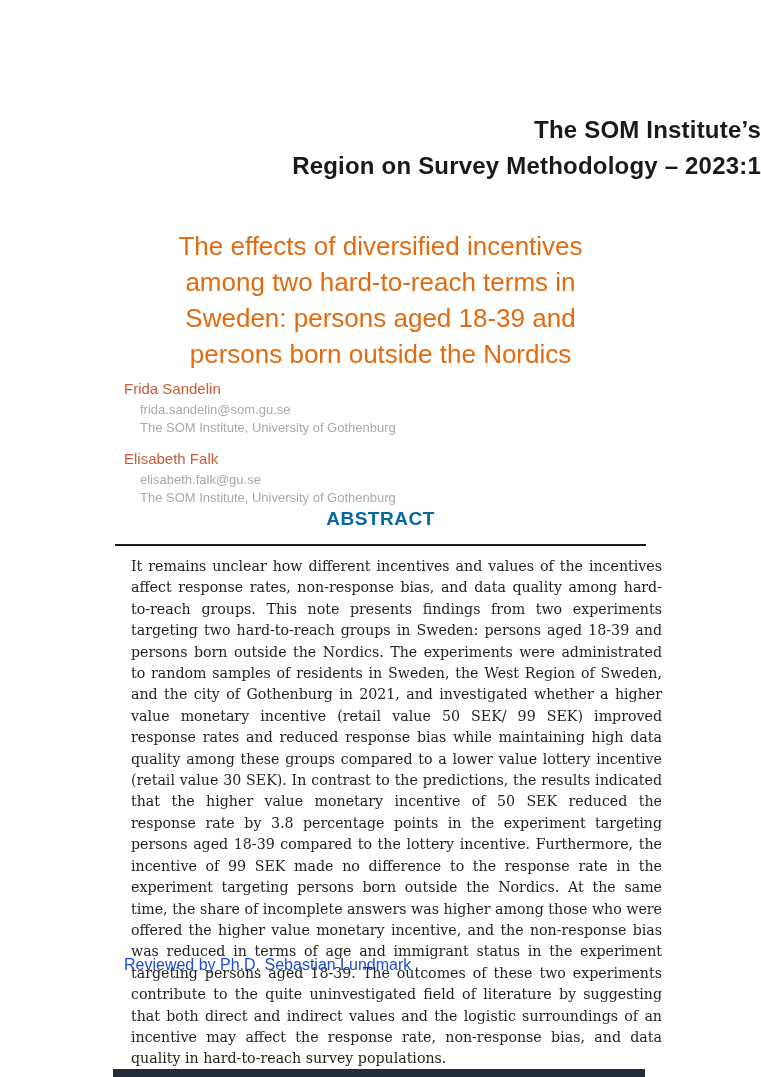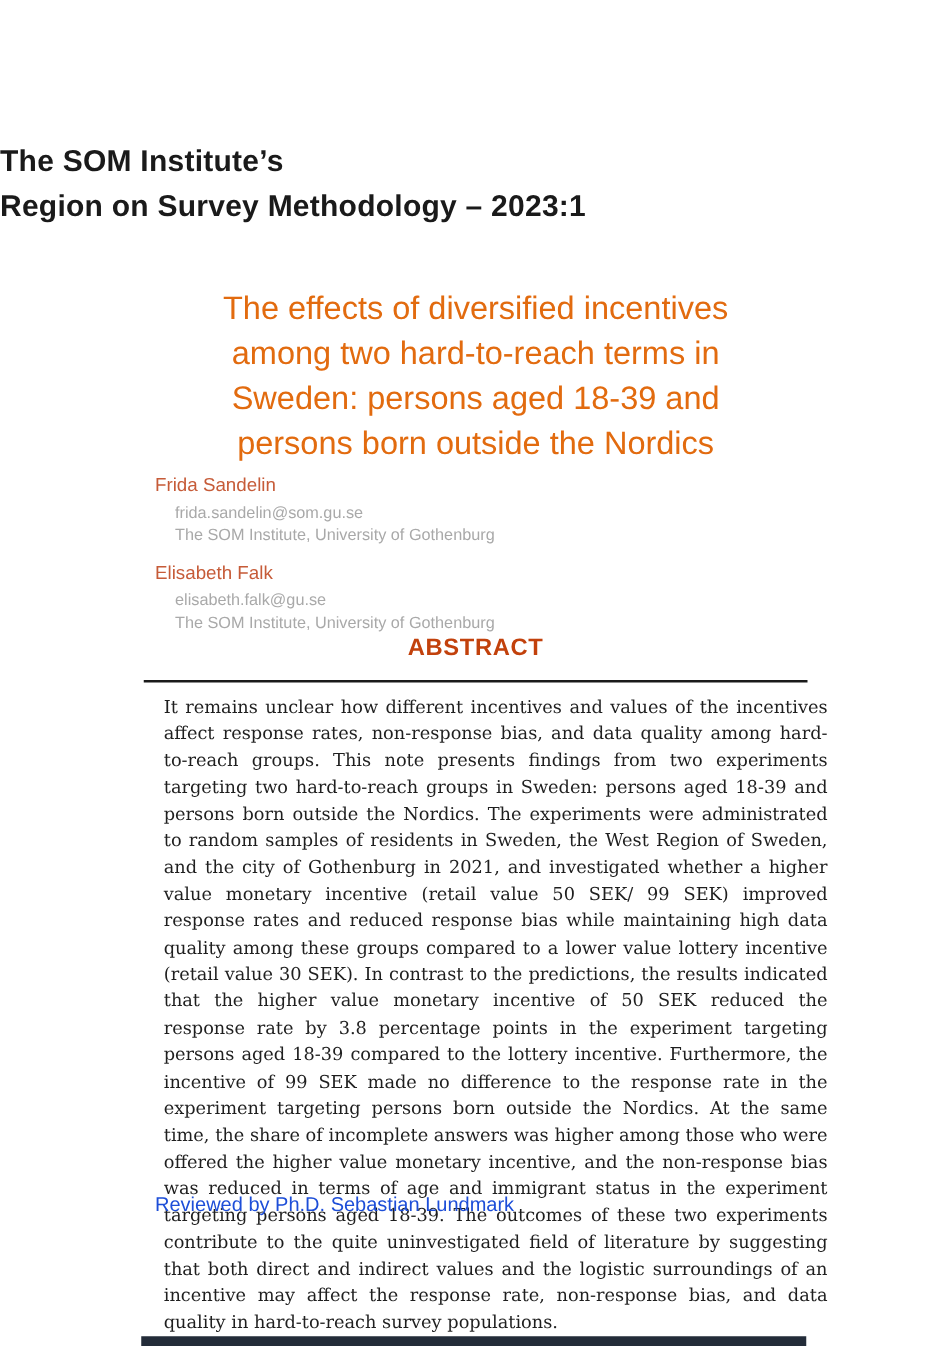--- a/index.html
+++ b/index.html
@@ -16,21 +16,21 @@
     top: 0; left: 0;
     width: 761px;
     height: 1077px;
     background: #ffffff;
   }
   .series-header {
     position: absolute;
     top: 112px;
     left: 0;
     width: 761px;
-    text-align: left;
+    text-align: right;
     font-weight: bold;
     font-size: 24px;
     line-height: 36px;
     color: #1a1a1a;
     letter-spacing: 0.2px;
   }
   .doc-title {
     position: absolute;
     top: 228px;
     left: 0;
@@ -61,21 +61,21 @@
     margin-left: 16px;
   }
   .abstract-heading {
     position: absolute;
     top: 508px;
     left: 0;
     width: 761px;
     text-align: center;
     font-weight: bold;
     font-size: 19px;
-    color: #c2410c;
+    color: #0369a1;
     letter-spacing: 0.5px;
   }
   .abstract-rule {
     position: absolute;
     top: 544px;
     left: 115px;
     width: 531px;
     height: 2px;
     background: #1a1a1a;
   }

